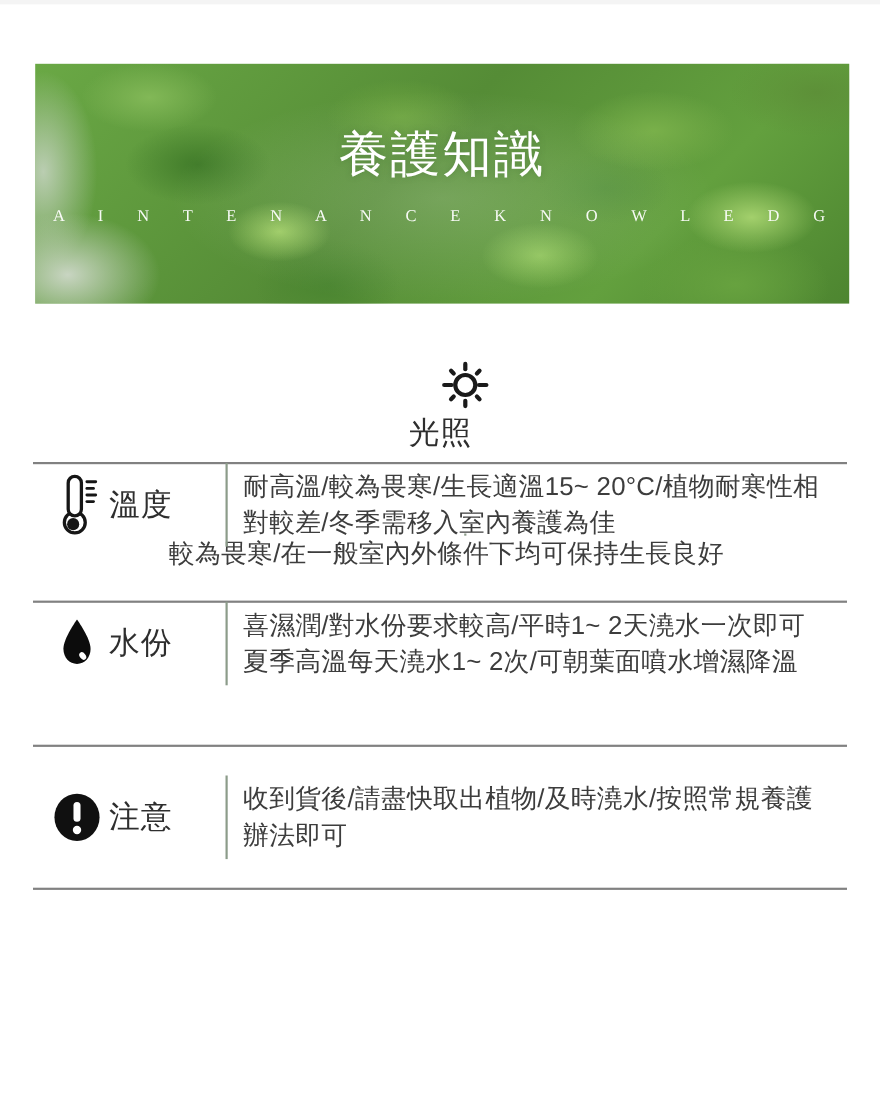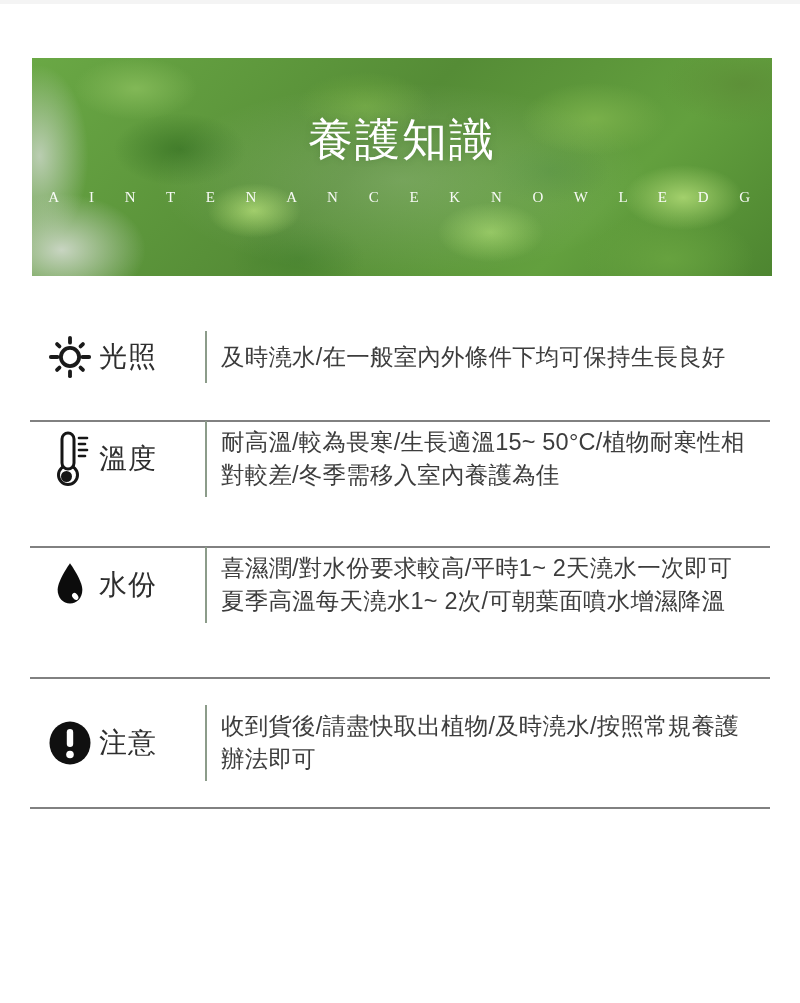--- a/index.html
+++ b/index.html
@@ -52,21 +52,21 @@
     letter-spacing: 9px; word-spacing: 9px;
     white-space: nowrap;
   }
 
   
   .row {
     position: absolute; left: 0; width: 800px;
     display: flex; align-items: center;
     padding-left: 45px; box-sizing: border-box;
   }
-  .row-1 { top: 325px; height: 64px; }
+  .row-1 { top: 325px; height: 64px; flex-direction: column; }
   .row-2 { top: 424px; height: 70px; }
   .row-3 { top: 550px; height: 70px; }
   .row-4 { top: 708px; height: 70px; }
 
   .icon-cell {
     width: 50px; height: 60px; flex: 0 0 50px;
     display: flex; align-items: center; justify-content: center;
   }
   .sec-label {
     width: 110px; flex: 0 0 110px;
@@ -123,41 +123,41 @@
           <line x1="37" y1="24" x2="44" y2="24"></line>
           <line x1="10.5" y1="10.5" x2="13" y2="13"></line>
           <line x1="35" y1="35" x2="37.5" y2="37.5"></line>
           <line x1="37.5" y1="10.5" x2="35" y2="13"></line>
           <line x1="13" y1="35" x2="10.5" y2="37.5"></line>
         </g>
       </svg>
     </div>
     <div class="sec-label">光照</div>
     <div class="vline"></div>
-    <div class="sec-text">及時澆水/在一般室內外條件下均可保持生長良好</div>
+    <div class="sec-text">較為畏寒/在一般室內外條件下均可保持生長良好</div>
   </div>
   <div class="hr hr-1"></div>
 
   <div class="row row-2 row-double">
     <div class="icon-cell">
       <svg width="42" height="58" viewBox="0 0 42 58">
         <circle cx="19" cy="45" r="9.5" fill="#ffffff" stroke="#161616" stroke-width="3"></circle>
         <rect x="13" y="3" width="12" height="36" rx="6" fill="#ffffff" stroke="#161616" stroke-width="3"></rect>
         <circle cx="17.5" cy="46.5" r="5.5" fill="#161616"></circle>
         <g stroke="#161616" stroke-width="2.6" stroke-linecap="round">
           <line x1="30" y1="8" x2="38" y2="8"></line>
           <line x1="30" y1="14" x2="36" y2="14"></line>
           <line x1="30" y1="20" x2="38" y2="20"></line>
           <line x1="30" y1="26" x2="36" y2="26"></line>
         </g>
       </svg>
     </div>
     <div class="sec-label">溫度</div>
     <div class="vline"></div>
-    <div class="sec-text">耐高溫/較為畏寒/生長適溫15~ 50°C/植物耐寒性相
+    <div class="sec-text">耐高溫/較為畏寒/生長適溫15~ 20°C/植物耐寒性相
 對較差/冬季需移入室內養護為佳</div>
   </div>
   <div class="hr hr-2"></div>
 
   <div class="row row-3 row-double">
     <div class="icon-cell">
       <svg width="38" height="50" viewBox="0 0 40 52">
         <path d="M20 3 C20 3 7 21 7 31 C7 39.5 12.8 45.5 20 45.5 C27.2 45.5 33 39.5 33 31 C33 21 20 3 20 3 Z" fill="#0c0c0c"></path>
         <ellipse cx="25.5" cy="38" rx="2.8" ry="4" fill="#ffffff" transform="rotate(-38 25.5 38)"></ellipse>
       </svg>

